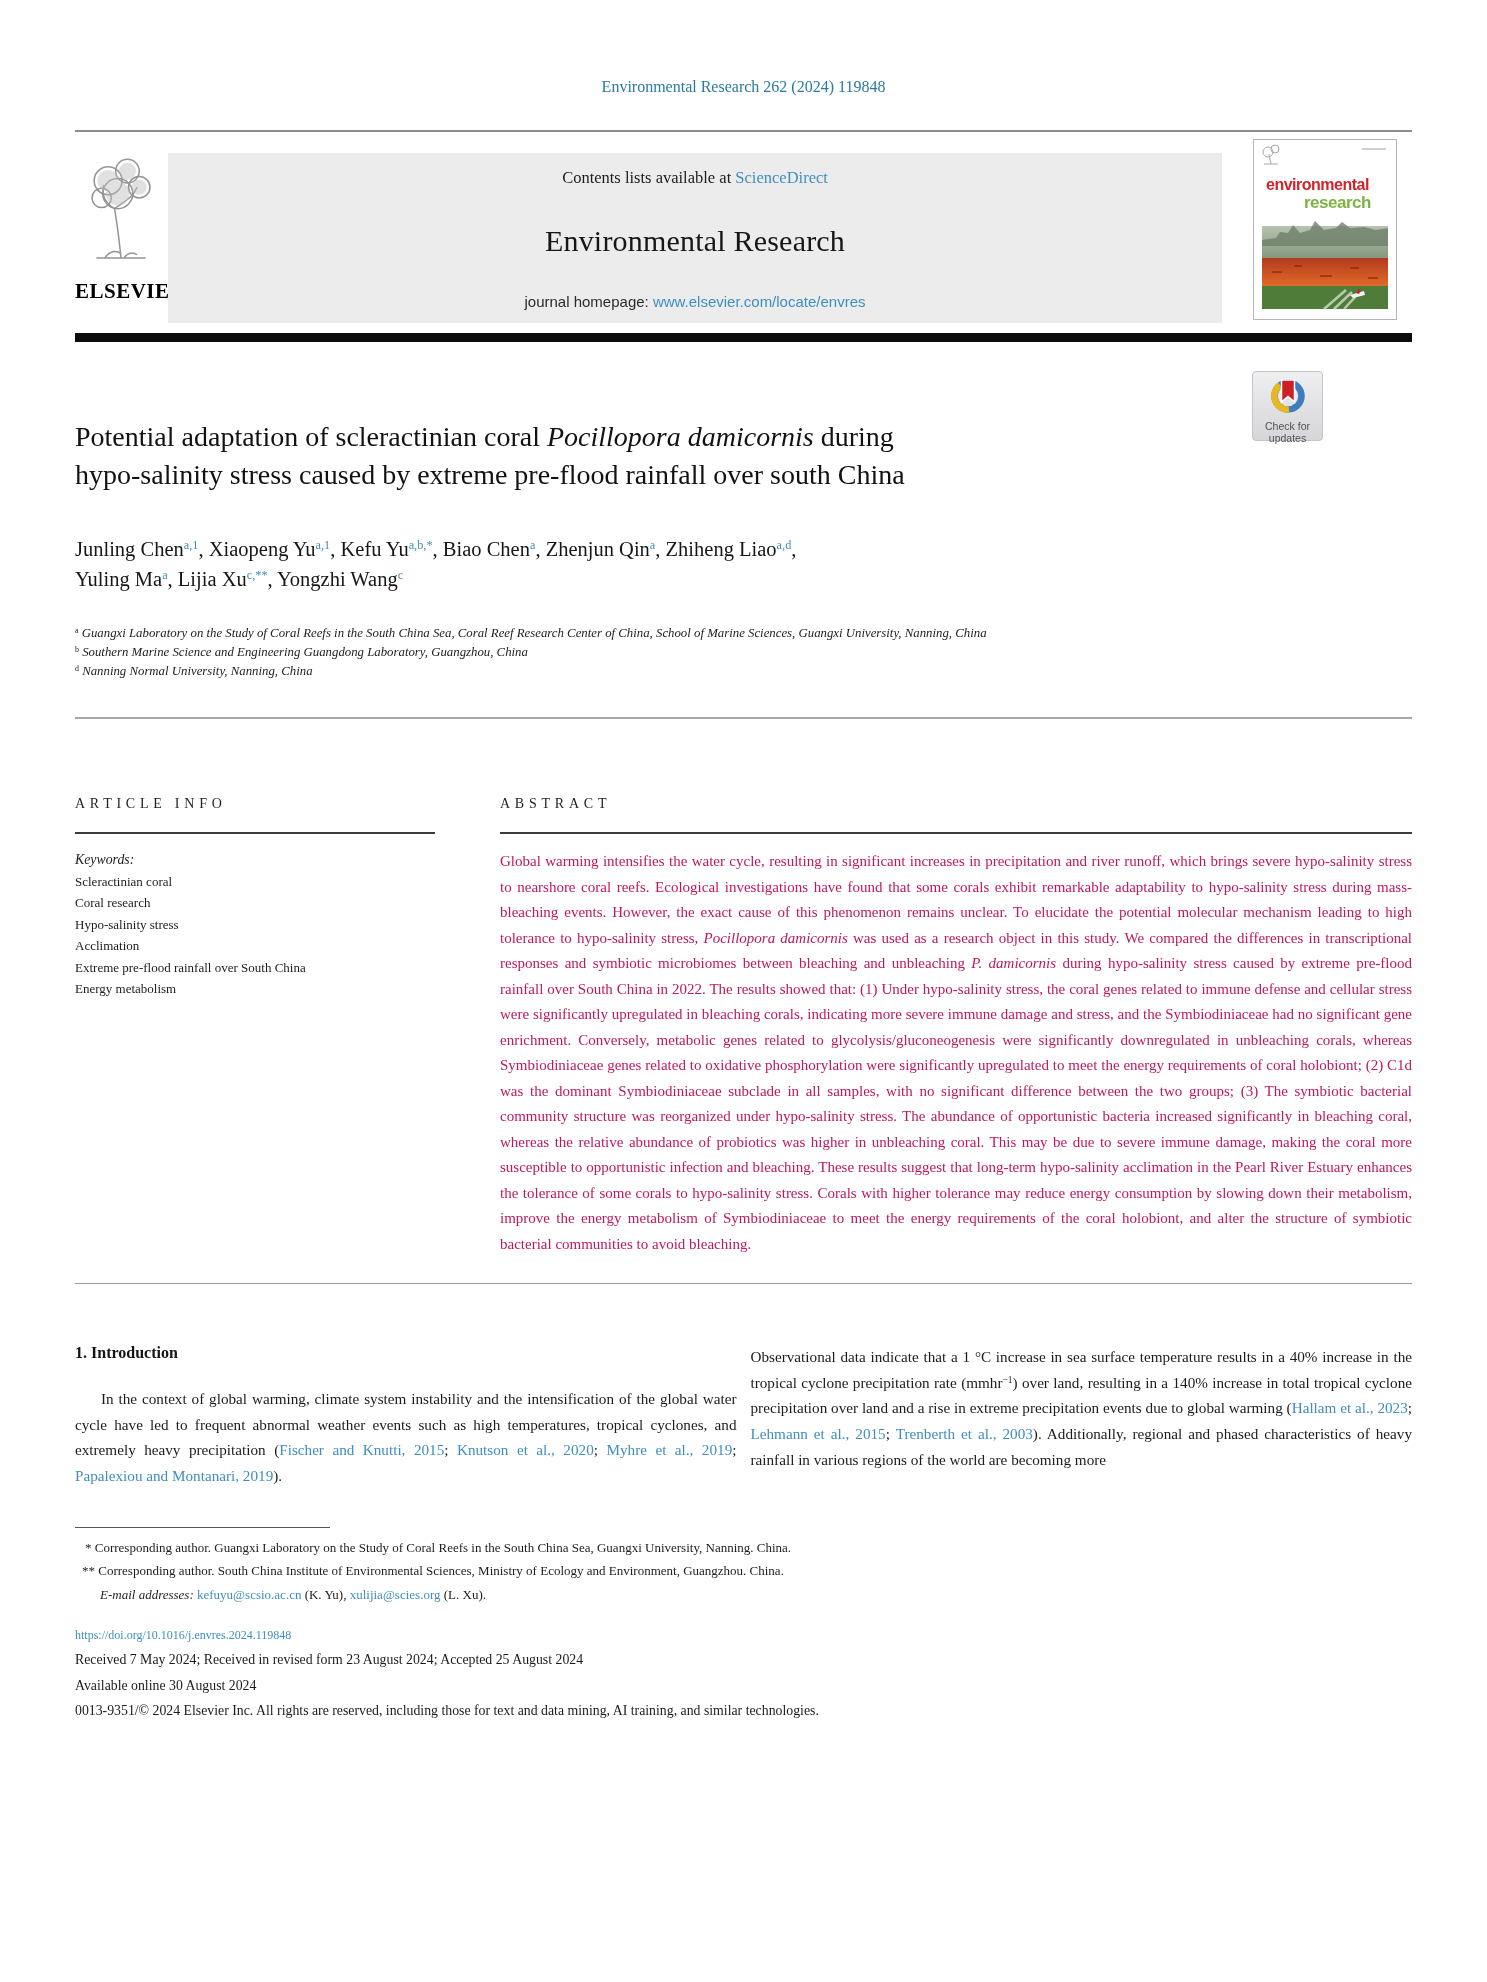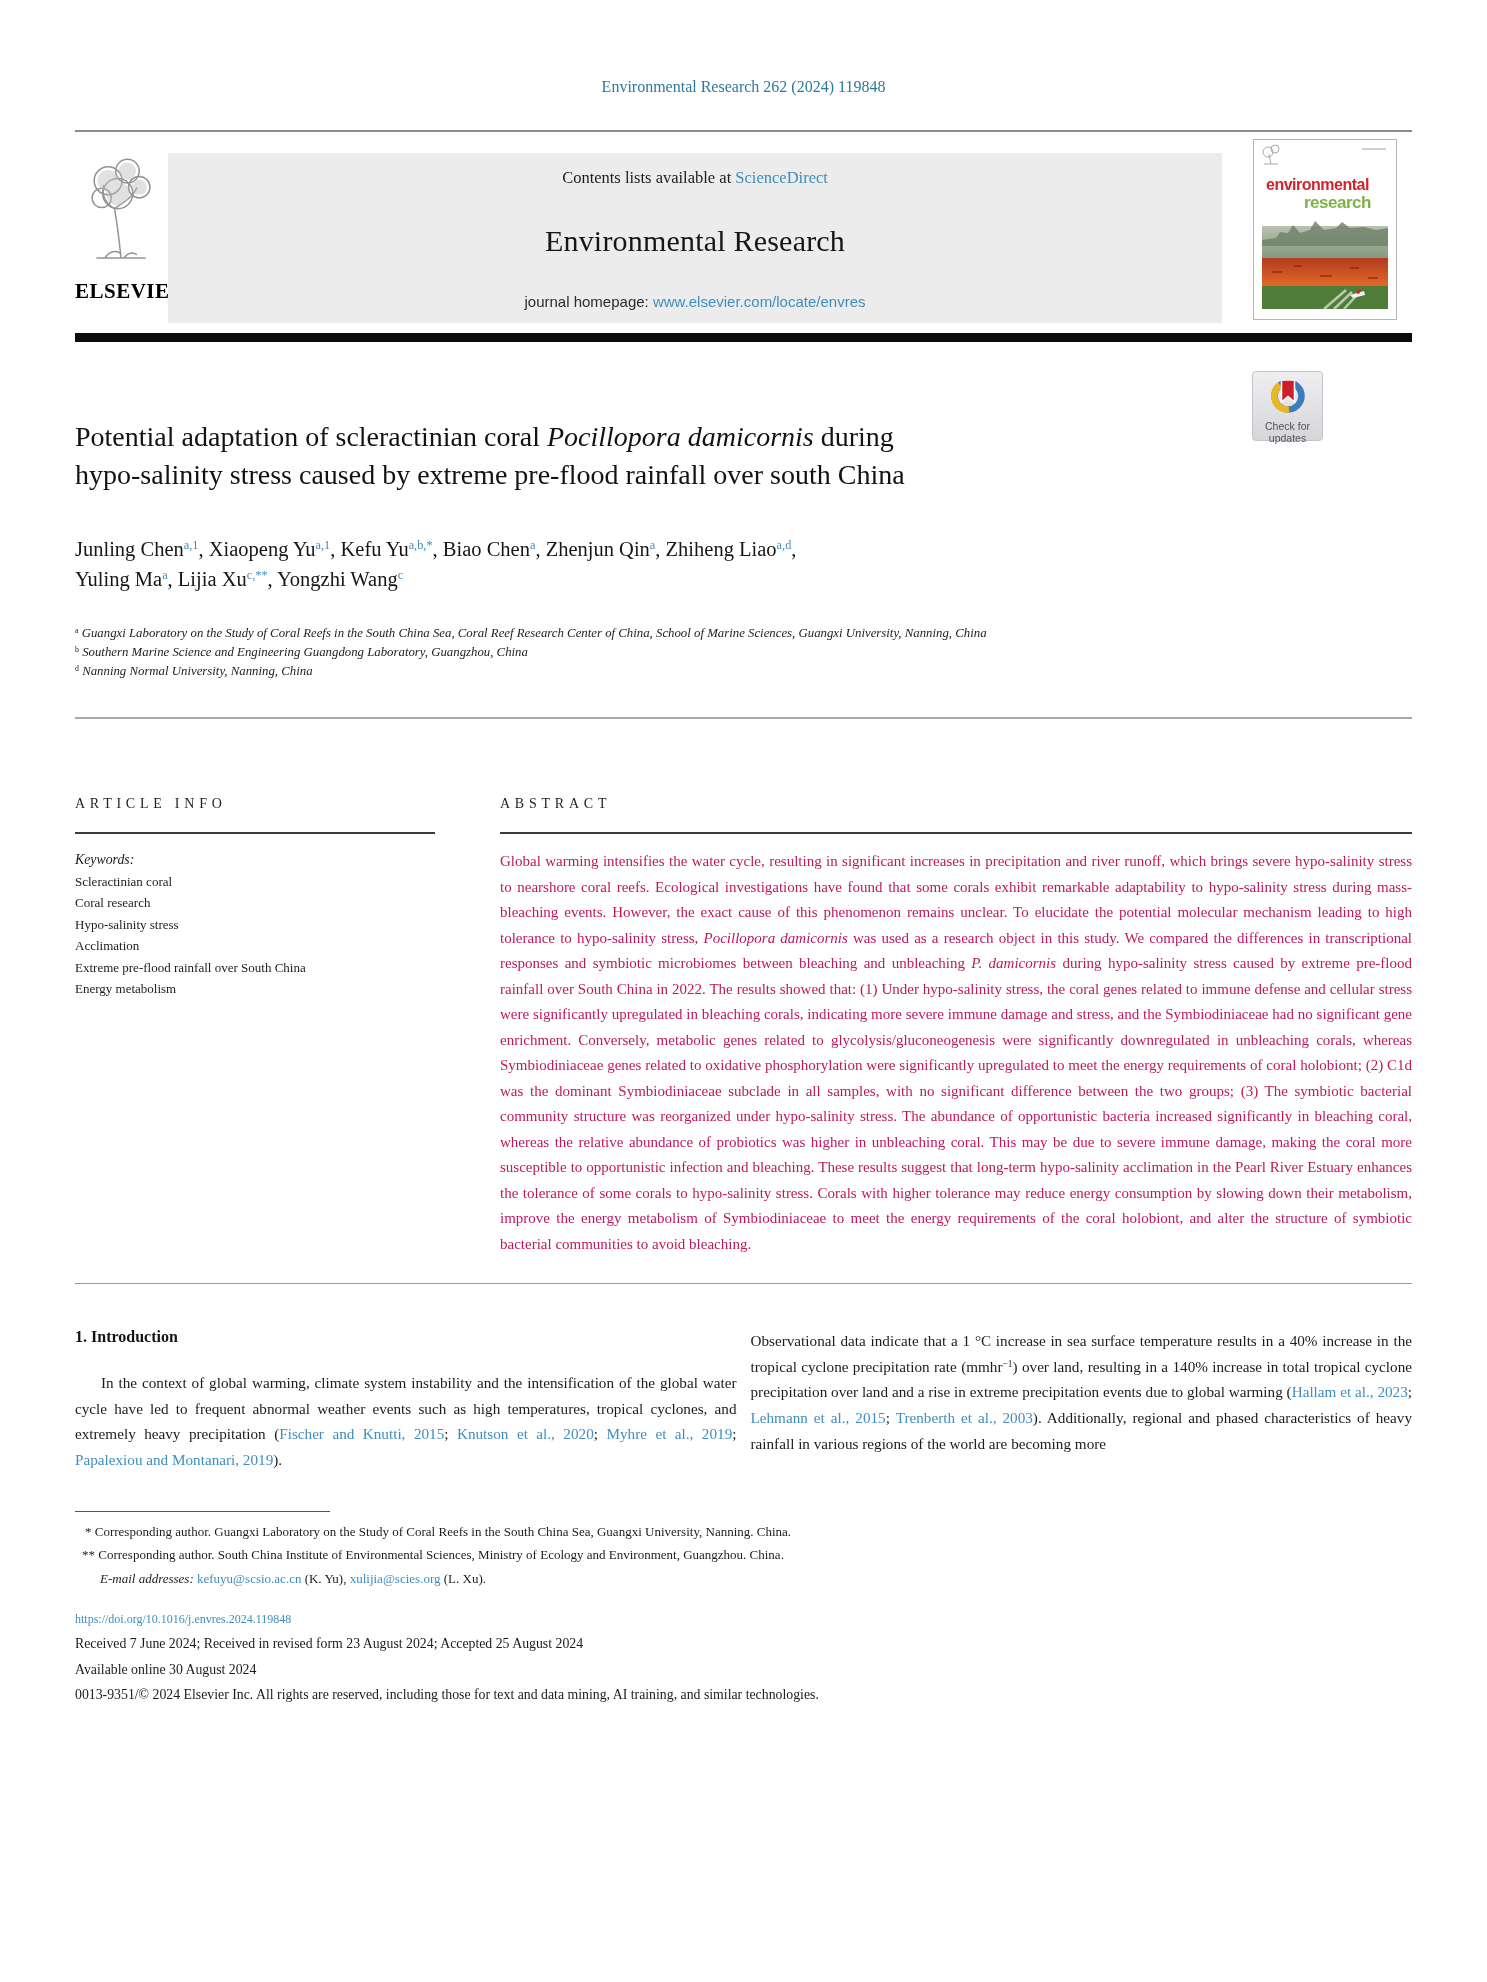--- a/index.html
+++ b/index.html
@@ -86,21 +86,21 @@
   .block-heading {
     font-size:14px; letter-spacing:0.34em; color:#1f1f1f;
     padding-bottom:20px; border-bottom:2px solid #3c3c3c; margin-bottom:15px;margin-top:40px;
   }
   .keywords-label { font-style:italic; font-size:13.8px; line-height:21.5px; }
   .keyword-item { font-size:13px; line-height:21.5px; }
   .abstract-text { font-size:15px; line-height:25.5px; text-align:justify; color:#be185d; }
   .rule-bottom { margin-top:26px; border-top:1px solid #9a9a9a; }
 
   
-  .intro-row { display:flex; gap:14px; margin-top:44px; }
+  .intro-row { display:flex; gap:14px; margin-top:60px; }
   .intro-col { flex:1; min-width:0; }
   .section-heading { font-size:16px; font-weight:bold; color:#141414; }
   .body-para { font-size:15.2px; line-height:25.7px; text-align:justify; color:#1b1b1b; }
   .para-indent { text-indent:26px; margin-top:24px; }
 
   
   .fn-rule { margin-top:38px; width:255px; border-top:1px solid #555; }
   .footnotes { margin-top:8px; font-size:13px; line-height:23.5px; color:#1d1d1d; }
   .fn-line1 { padding-left:10px; }
   .fn-line2 { padding-left:7px; }
@@ -248,19 +248,19 @@
 
     <div class="fn-rule"></div>
     <div class="footnotes">
       <div class="fn-line1"><span>* Corresponding author. Guangxi Laboratory on the Study of Coral Reefs in the South China Sea, Guangxi University, Nanning. China.</span></div>
       <div class="fn-line2"><span>** Corresponding author. South China Institute of Environmental Sciences, Ministry of Ecology and Environment, Guangzhou. China.</span></div>
       <div class="fn-email"><span class="seg-i">E-mail addresses: </span><span class="seg-link">kefuyu@scsio.ac.cn</span><span> (K. Yu), </span><span class="seg-link">xulijia@scies.org</span><span> (L. Xu).</span></div>
     </div>
 
     <div class="doi-line"><span class="link">https://doi.org/10.1016/j.envres.2024.119848</span></div>
     <div class="footer-lines">
-      <div>Received 7 June 2024; Received in revised form 23 August 2024; Accepted 25 August 2024</div>
+      <div>Received 7 May 2024; Received in revised form 23 August 2024; Accepted 25 August 2024</div>
       <div>Available online 30 August 2024</div>
       <div>0013-9351/© 2024 Elsevier Inc. All rights are reserved, including those for text and data mining, AI training, and similar technologies.</div>
     </div>
   </div>
 
 </div>
 
 </body></html>

